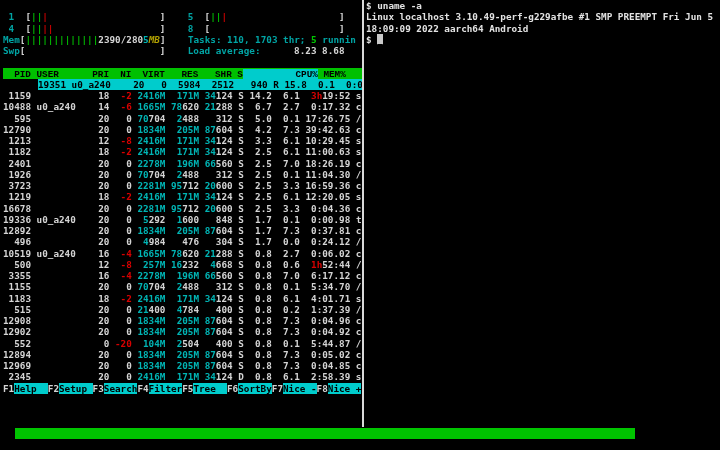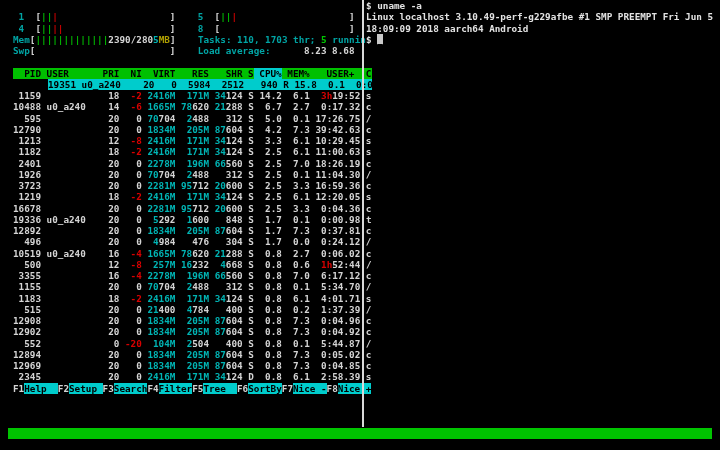--- a/index.html
+++ b/index.html
@@ -1,43 +1,43 @@
 <!DOCTYPE html>
 <html style="--bg: #000000; --fg: #d4d4d4; --teal: #00a4a4; --cyanb: #00d8d8; --cyanv: #00b4b4; --green: #00c800; --bar-green: #00b400; --bar-red: #c80000; --bar-blue: #4040cc; --red: #d80000; --yellow: #b0a000; --hdr-bg: #00c000; --sel-bg: #00cccc; --status-bg: #00c400; --border: #d9d9d9; --shell-fg: #e2e2e2;"><head>
 <meta charset="utf-8">
 <style>
   html,body{margin:0;padding:0;background:#000;}
   .screen{position:relative;width:720px;height:450px;background:var(--bg,#000);
     font-family:"DejaVu Sans Mono",monospace;font-weight:bold;font-size:9.3px;
     line-height:11.25px;overflow:hidden;}
   .pane{position:absolute;top:0;overflow:hidden;}
-  .pane-left{left:10px;width:362px;height:432px;padding-left:3px;box-sizing:border-box;}
+  .pane-left{left:0;width:362px;height:432px;padding-left:3px;box-sizing:border-box;}
   .pane-right{left:366px;width:354px;height:430px;text-decoration:underline;}
   .pane-border{position:absolute;left:362px;top:0;width:2px;height:427px;background:var(--border);}
   .line{height:11.25px;white-space:pre;color:var(--fg);}
   .w{color:var(--fg);}
   .t{color:var(--teal);}
   .cb{color:var(--cyanb);}
   .c{color:var(--cyanv);}
   .g{color:var(--green);}
   .r{color:var(--red);}
-  .y{color:var(--yellow);}
+  .y{color:var(--yellow);font-style:italic;}
   .bg{color:var(--bar-green);}
   .br{color:var(--bar-red);}
   .bb{color:var(--bar-blue);}
   .hdr{background:var(--hdr-bg);color:#000;}
-  .hdr span{color:#000;}
-  .sort{background:var(--sel-bg);}
+  .hdr span{color:#000;font-family:Liberation Mono, monospace;}
+  .sort{background:var(--sel-bg);padding-left:47px;}
   .sel{background:var(--sel-bg);margin-left:35px;}
   .sel span{color:#000 !important;}
   .fk{color:var(--fg);}
   .fl{background:var(--sel-bg);color:#000;}
   .shell .line{color:var(--shell-fg);}
   .cursor{background:#c9c9c9;color:#c9c9c9;}
-  .statusbar{position:absolute;left:8px;top:427.5px;width:704px;height:11.25px;
+  .statusbar{position:absolute;left:15px;top:427.5px;width:620px;height:11.25px;
     background:var(--status-bg);color:#000;white-space:pre;}
   .statusbar .sl{position:absolute;left:3px;}
 </style>
 </head>
 <body>
 
 <div class="screen">
   <div class="pane pane-left" id="htop">
       <div class="line"></div>
       <div class="line"><span class="w"> </span><span class="t">1</span><span class="w">  [</span><span class="bg">|</span><span class="bg">|</span><span class="br">|</span><span class="w">                    </span><span class="w">]</span><span class="w">    </span><span class="t">5</span><span class="w">  [</span><span class="bg">|</span><span class="bg">|</span><span class="br">|</span><span class="w">                    </span><span class="w">]</span></div>
@@ -72,20 +72,20 @@
       <div class="line"><span class="w">  552</span><span class="w"> </span><span class="w">         </span><span class="w"> </span><span class="w">  0</span><span class="w"> </span><span class="r">-20</span><span class="w"> </span><span class="w"> </span><span class="c">104M</span><span class="w"> </span><span class="w"> </span><span class="c">2</span><span class="w">504</span><span class="w"> </span><span class="w">  </span><span class="w">400</span><span class="w"> </span><span class="w">S</span><span class="w"> </span><span class="w"> 0.8</span><span class="w"> </span><span class="w"> 0.1</span><span class="w"> </span><span class="w"> 5:44.87</span><span class="w"> </span><span class="w">/</span></div>
       <div class="line"><span class="w">12894</span><span class="w"> </span><span class="w">         </span><span class="w"> </span><span class="w"> 20</span><span class="w"> </span><span class="w">  0</span><span class="w"> </span><span class="w"></span><span class="c">1834M</span><span class="w"> </span><span class="w"> </span><span class="c">205M</span><span class="w"> </span><span class="w"></span><span class="c">87</span><span class="w">604</span><span class="w"> </span><span class="w">S</span><span class="w"> </span><span class="w"> 0.8</span><span class="w"> </span><span class="w"> 7.3</span><span class="w"> </span><span class="w"> 0:05.02</span><span class="w"> </span><span class="w">c</span></div>
       <div class="line"><span class="w">12969</span><span class="w"> </span><span class="w">         </span><span class="w"> </span><span class="w"> 20</span><span class="w"> </span><span class="w">  0</span><span class="w"> </span><span class="w"></span><span class="c">1834M</span><span class="w"> </span><span class="w"> </span><span class="c">205M</span><span class="w"> </span><span class="w"></span><span class="c">87</span><span class="w">604</span><span class="w"> </span><span class="w">S</span><span class="w"> </span><span class="w"> 0.8</span><span class="w"> </span><span class="w"> 7.3</span><span class="w"> </span><span class="w"> 0:04.85</span><span class="w"> </span><span class="w">c</span></div>
       <div class="line"><span class="w"> 2345</span><span class="w"> </span><span class="w">         </span><span class="w"> </span><span class="w"> 20</span><span class="w"> </span><span class="w">  0</span><span class="w"> </span><span class="w"></span><span class="c">2416M</span><span class="w"> </span><span class="w"> </span><span class="c">171M</span><span class="w"> </span><span class="w"></span><span class="c">34</span><span class="w">124</span><span class="w"> </span><span class="w">D</span><span class="w"> </span><span class="w"> 0.8</span><span class="w"> </span><span class="w"> 6.1</span><span class="w"> </span><span class="w"> 2:58.39</span><span class="w"> </span><span class="w">s</span></div>
       <div class="line"><span class="fk">F1</span><span class="fl">Help  </span><span class="fk">F2</span><span class="fl">Setup </span><span class="fk">F3</span><span class="fl">Search</span><span class="fk">F4</span><span class="fl">Filter</span><span class="fk">F5</span><span class="fl">Tree  </span><span class="fk">F6</span><span class="fl">SortBy</span><span class="fk">F7</span><span class="fl">Nice -</span><span class="fk">F8</span><span class="fl">Nice +</span></div>
     </div>
   <div class="pane-border"></div>
   <div class="pane pane-right shell" id="shell">
       <div class="line">$ uname -a</div>
       <div class="line">Linux localhost 3.10.49-perf-g229afbe #1 SMP PREEMPT Fri Jun 5</div>
-      <div class="line">18:09:09 2018 aarch64 Android</div>
+      <div class="line">18:09:09 2022 aarch64 Android</div>
       <div class="line"><span>$ </span><span class="cursor"> </span></div>
     </div>
   <div class="statusbar">
     <span class="sl">[0] 0:bash*</span>
     
   </div>
 </div>
 
 </body></html>

